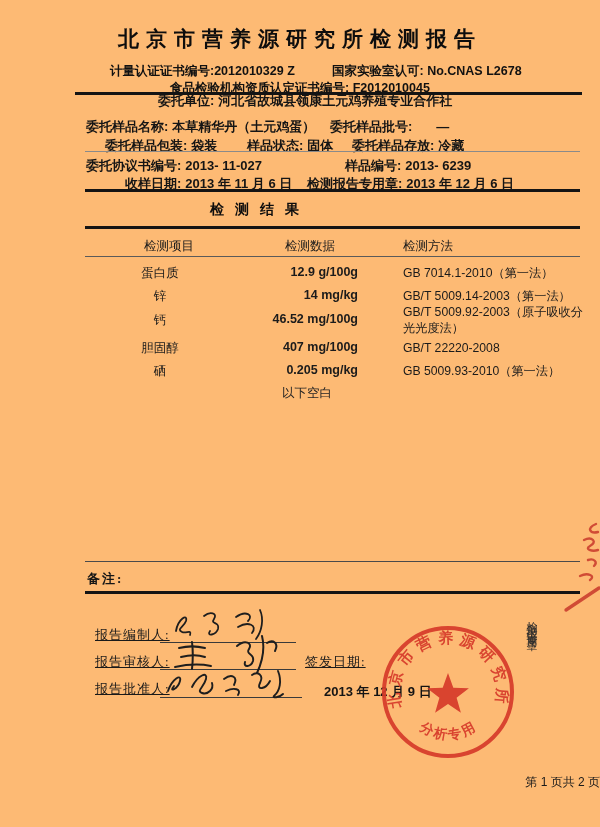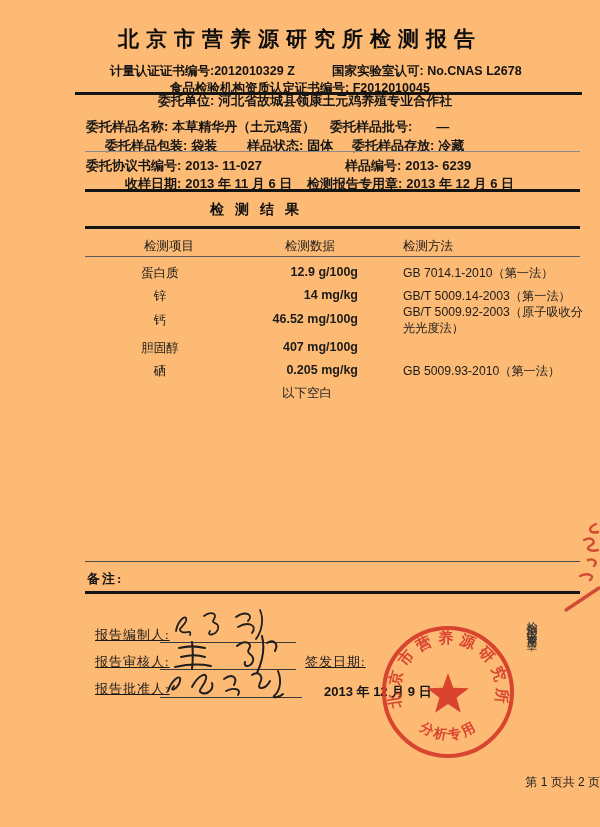--- a/index.html
+++ b/index.html
@@ -102,20 +102,21 @@
   <span class="ti" style="top:288px;">锌</span>
   <span class="tv" style="top:288px;">14 mg/kg</span>
   <span class="tm" style="top:288px;">GB/T 5009.14-2003（第一法）</span>
 
   <span class="ti" style="top:312px;">钙</span>
   <span class="tv" style="top:312px;">46.52 mg/100g</span>
   <span class="tm" style="top:304px;">GB/T 5009.92-2003（原子吸收分光光度法）</span>
 
   <span class="ti" style="top:340px;">胆固醇</span>
   <span class="tv" style="top:340px;">407 mg/100g</span>
+  <span class="tm" style="top:340px;">GB/T 22220-2008</span>
 
   <span class="ti" style="top:363px;">硒</span>
   <span class="tv" style="top:363px;">0.205 mg/kg</span>
   <span class="tm" style="top:363px;">GB 5009.93-2010（第一法）</span>
 
   <span class="abs" style="top:385px;left:282px;font-size:12.5px;color:#242424;">以下空白</span>
 
   <div class="hr thin" style="top:561px;left:85px;width:495px;background:#4a4a4a;"></div>
   <span class="abs serif" style="top:570px;left:87px;font-size:13px;font-weight:bold;letter-spacing:2px;">备注:</span>
   <div class="hr thick" style="top:591px;left:85px;width:495px;"></div>

